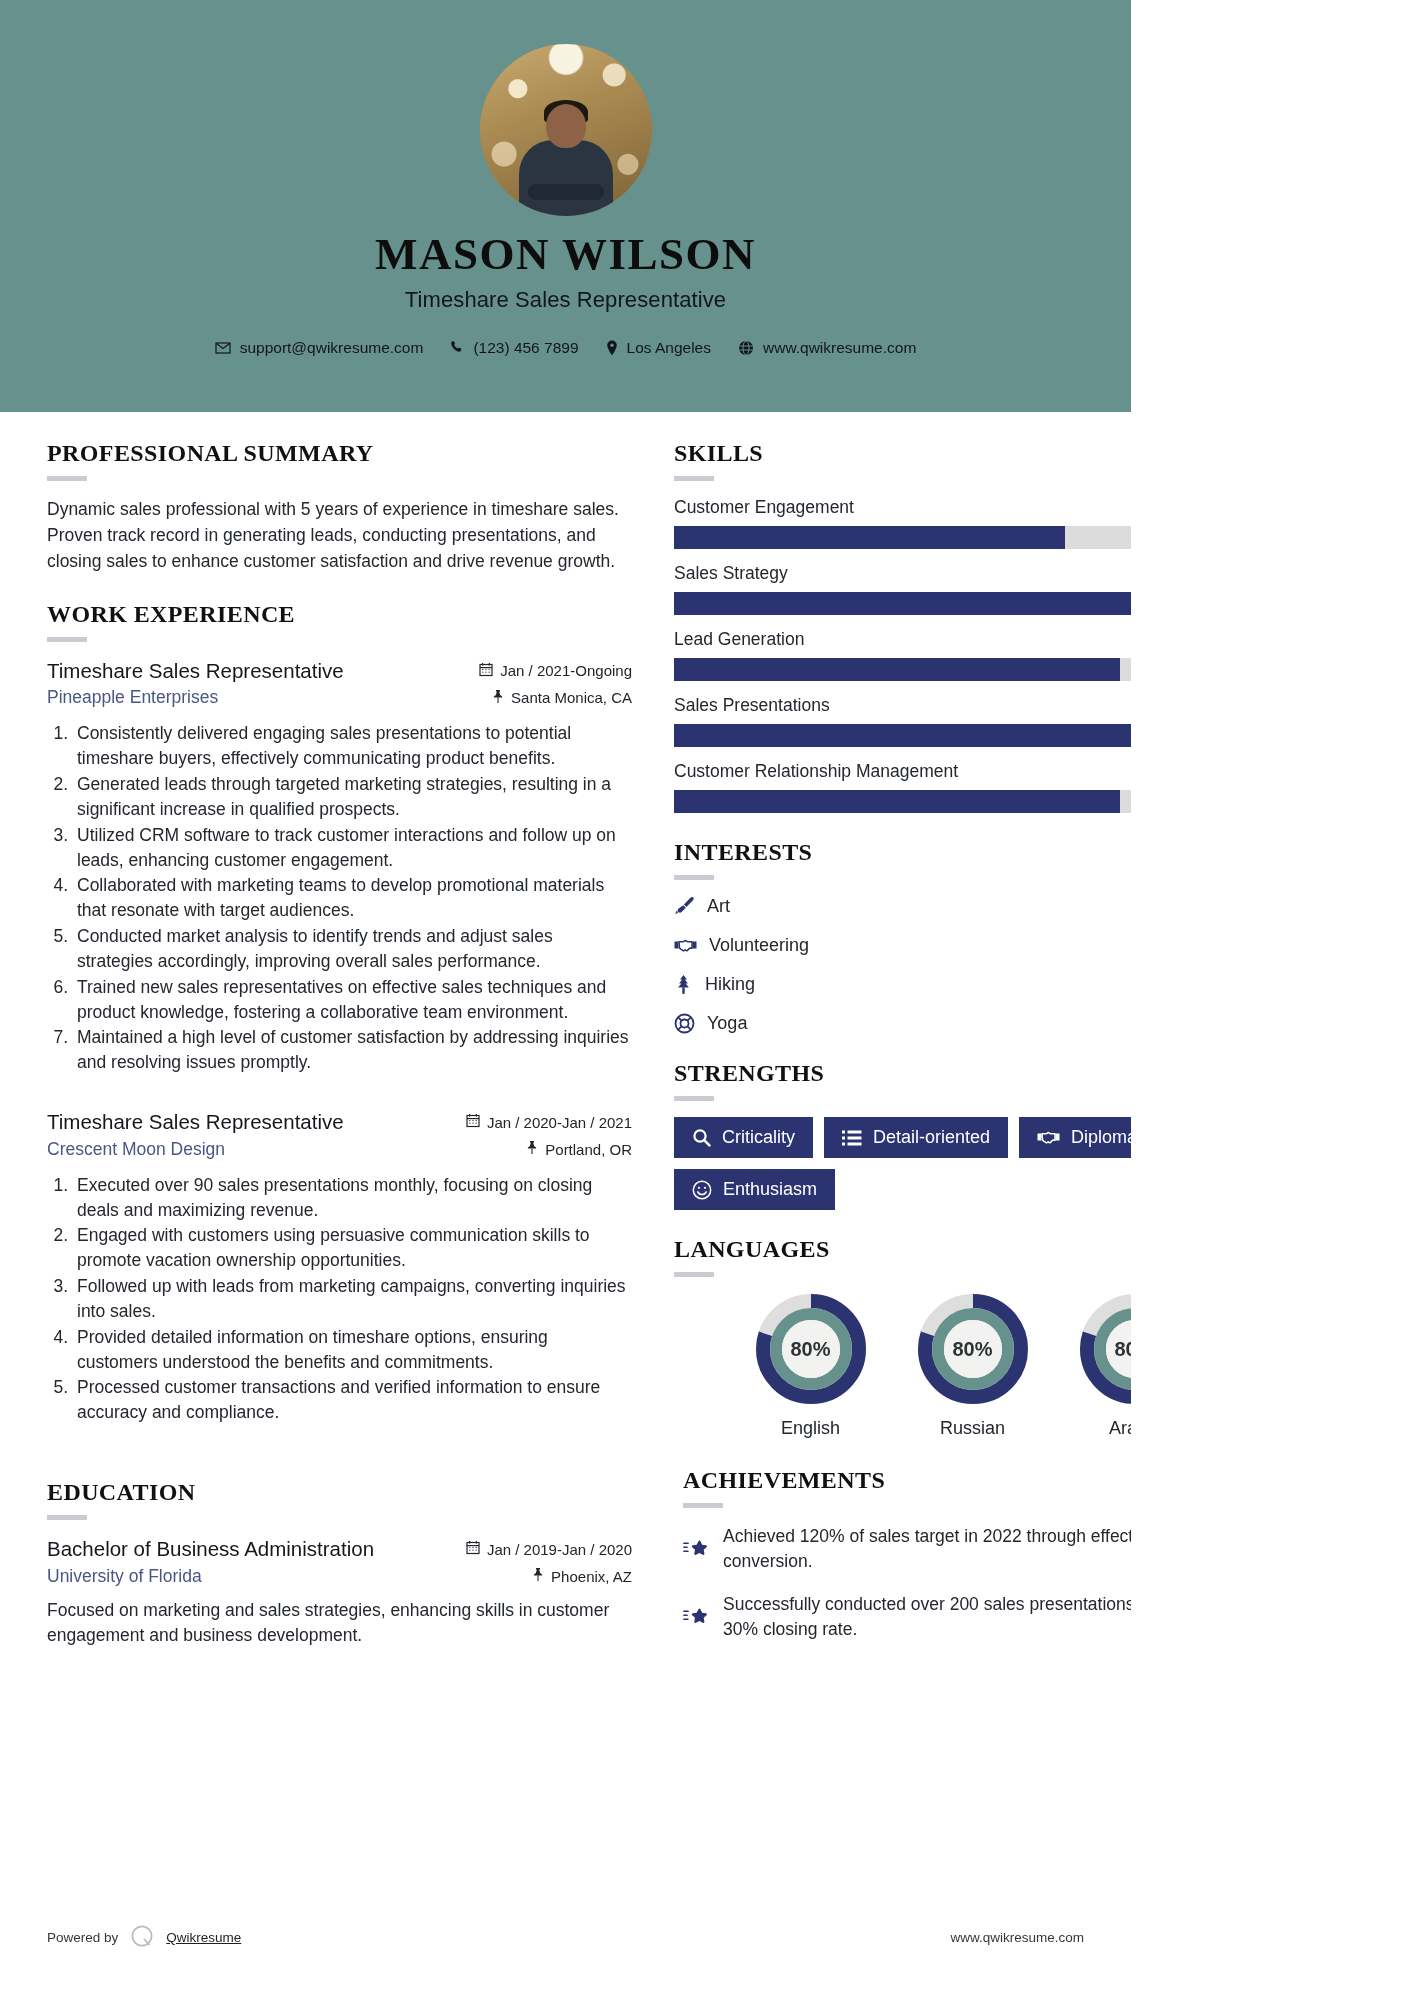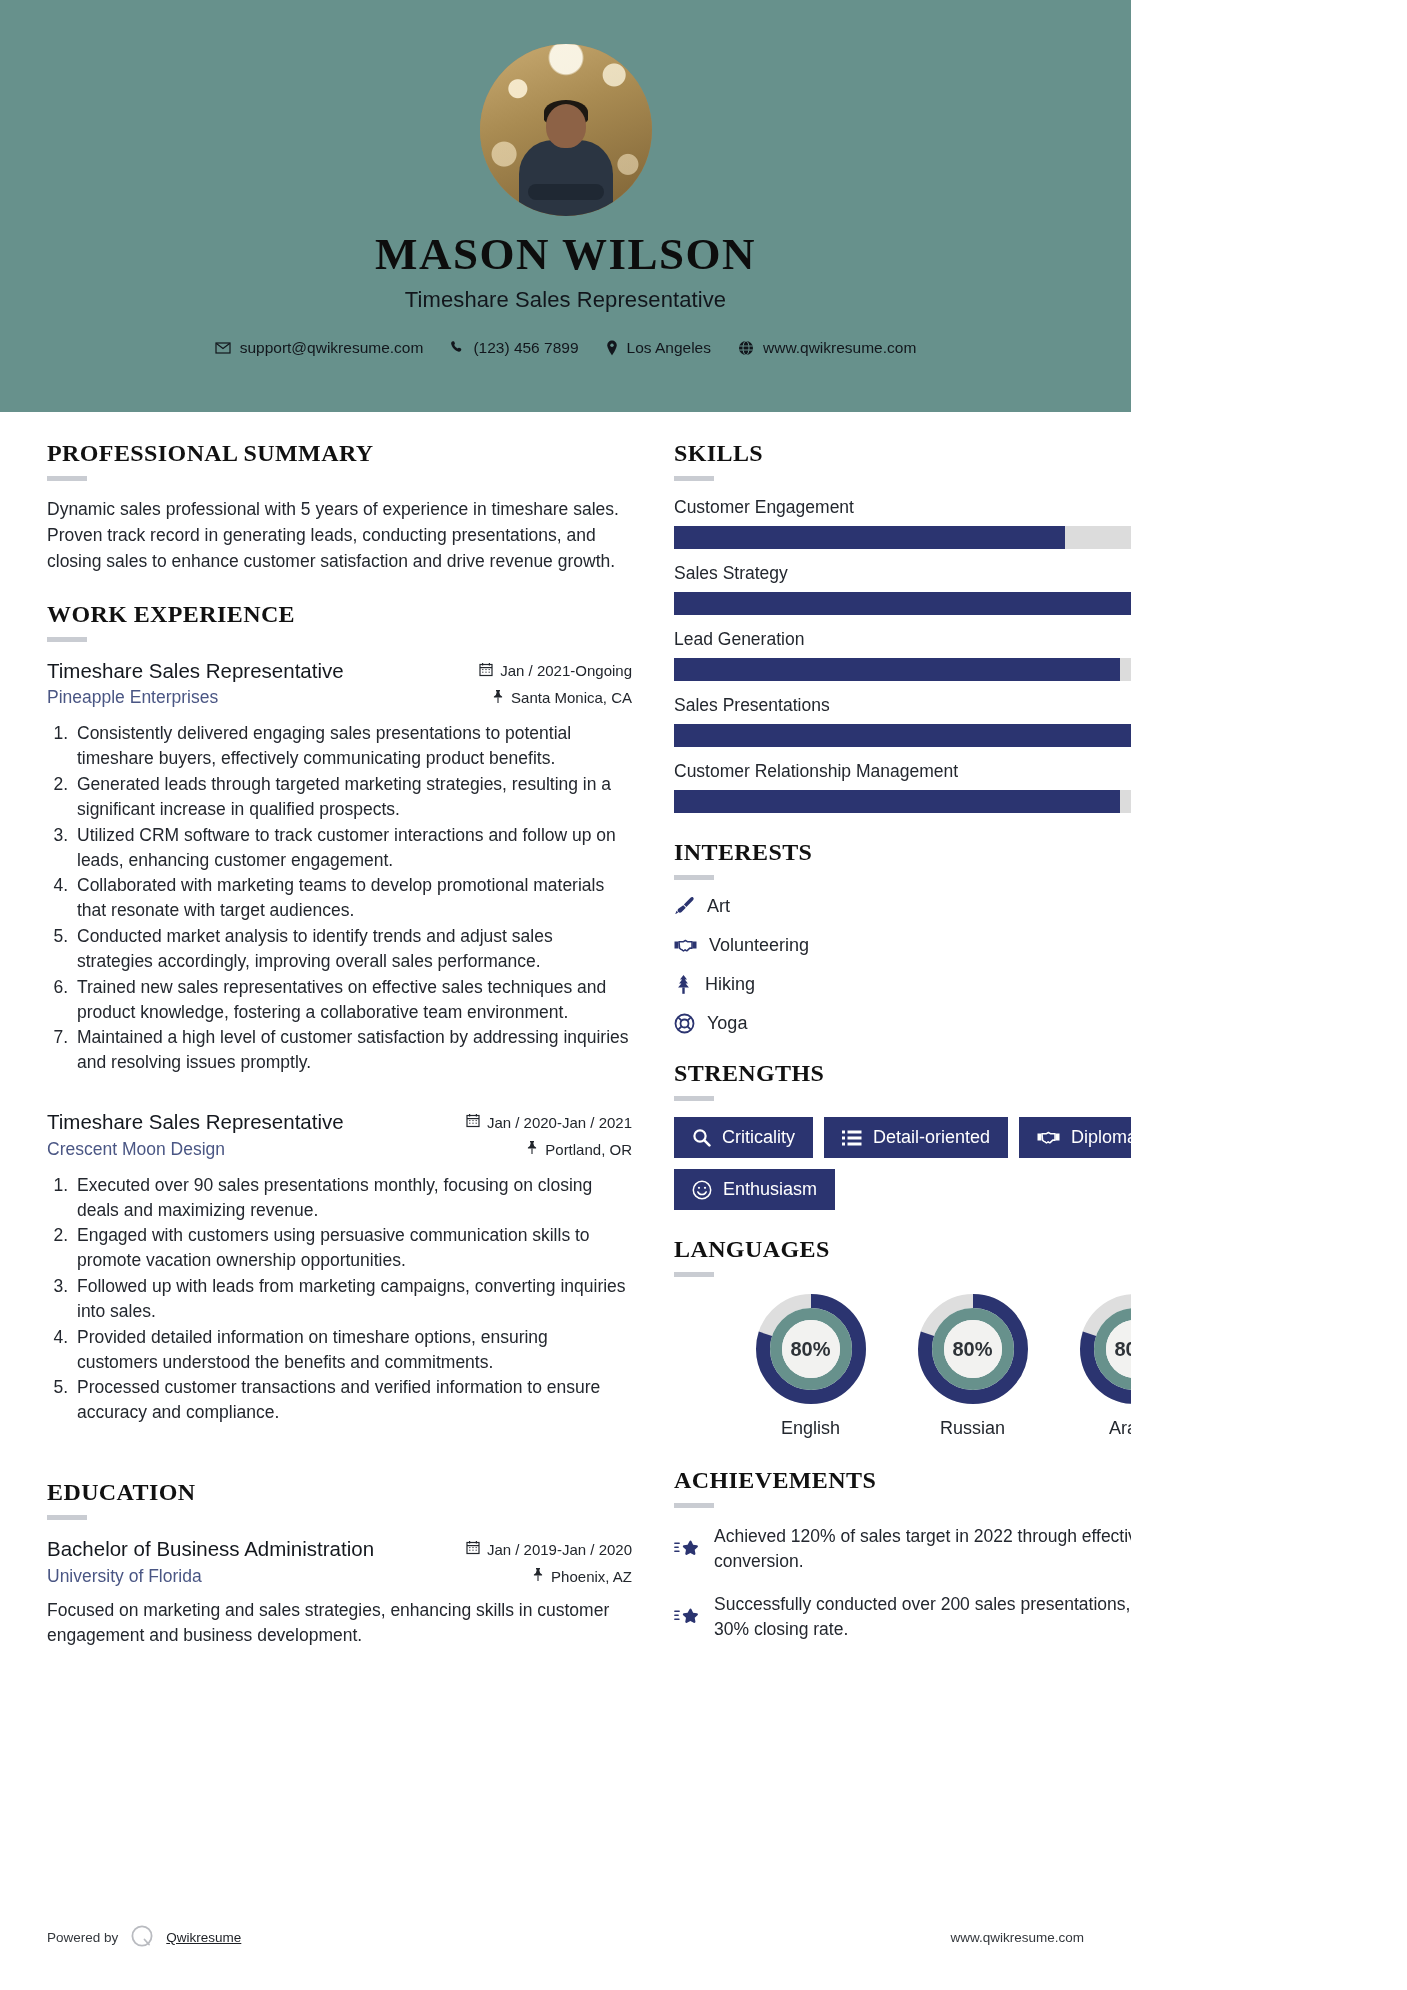--- a/index.html
+++ b/index.html
@@ -701,21 +701,21 @@
                 <circle cx="56" cy="56" r="29" fill="#f2f2f0"></circle>
               </svg>
               <div class="lang-pct">80%</div>
             </div>
             <div class="lang-label">Arabic</div>
           </div>
 
         </div>
       </div>
 
-      <div style="margin-top:28px;">
+      <div style="margin-top:28px;margin-left:9px;">
         <div class="sec-title">ACHIEVEMENTS</div>
         <div class="sec-rule"></div>
 
         <div class="ach-item">
           <span>
             <svg width="26" height="22" viewBox="0 0 26 22">
                 <path d="M15.5 2.2c.4-.9 1.6-.9 2 0l1.6 3.5 3.8.5c1 .1 1.4 1.3.6 2l-2.8 2.6.7 3.8c.2 1-.8 1.7-1.7 1.2l-3.3-1.8-3.4 1.8c-.9.5-1.9-.2-1.7-1.2l.7-3.8-2.8-2.6c-.7-.7-.3-1.9.6-2l3.8-.5z" fill="#2b3470"></path>
                 <path d="M0.8 4.2h4.4M0.8 8.2h3.4M0.8 12.2h4.2" stroke="#2b3470" stroke-width="1.4" stroke-linecap="round"></path>
               </svg>
           </span>

